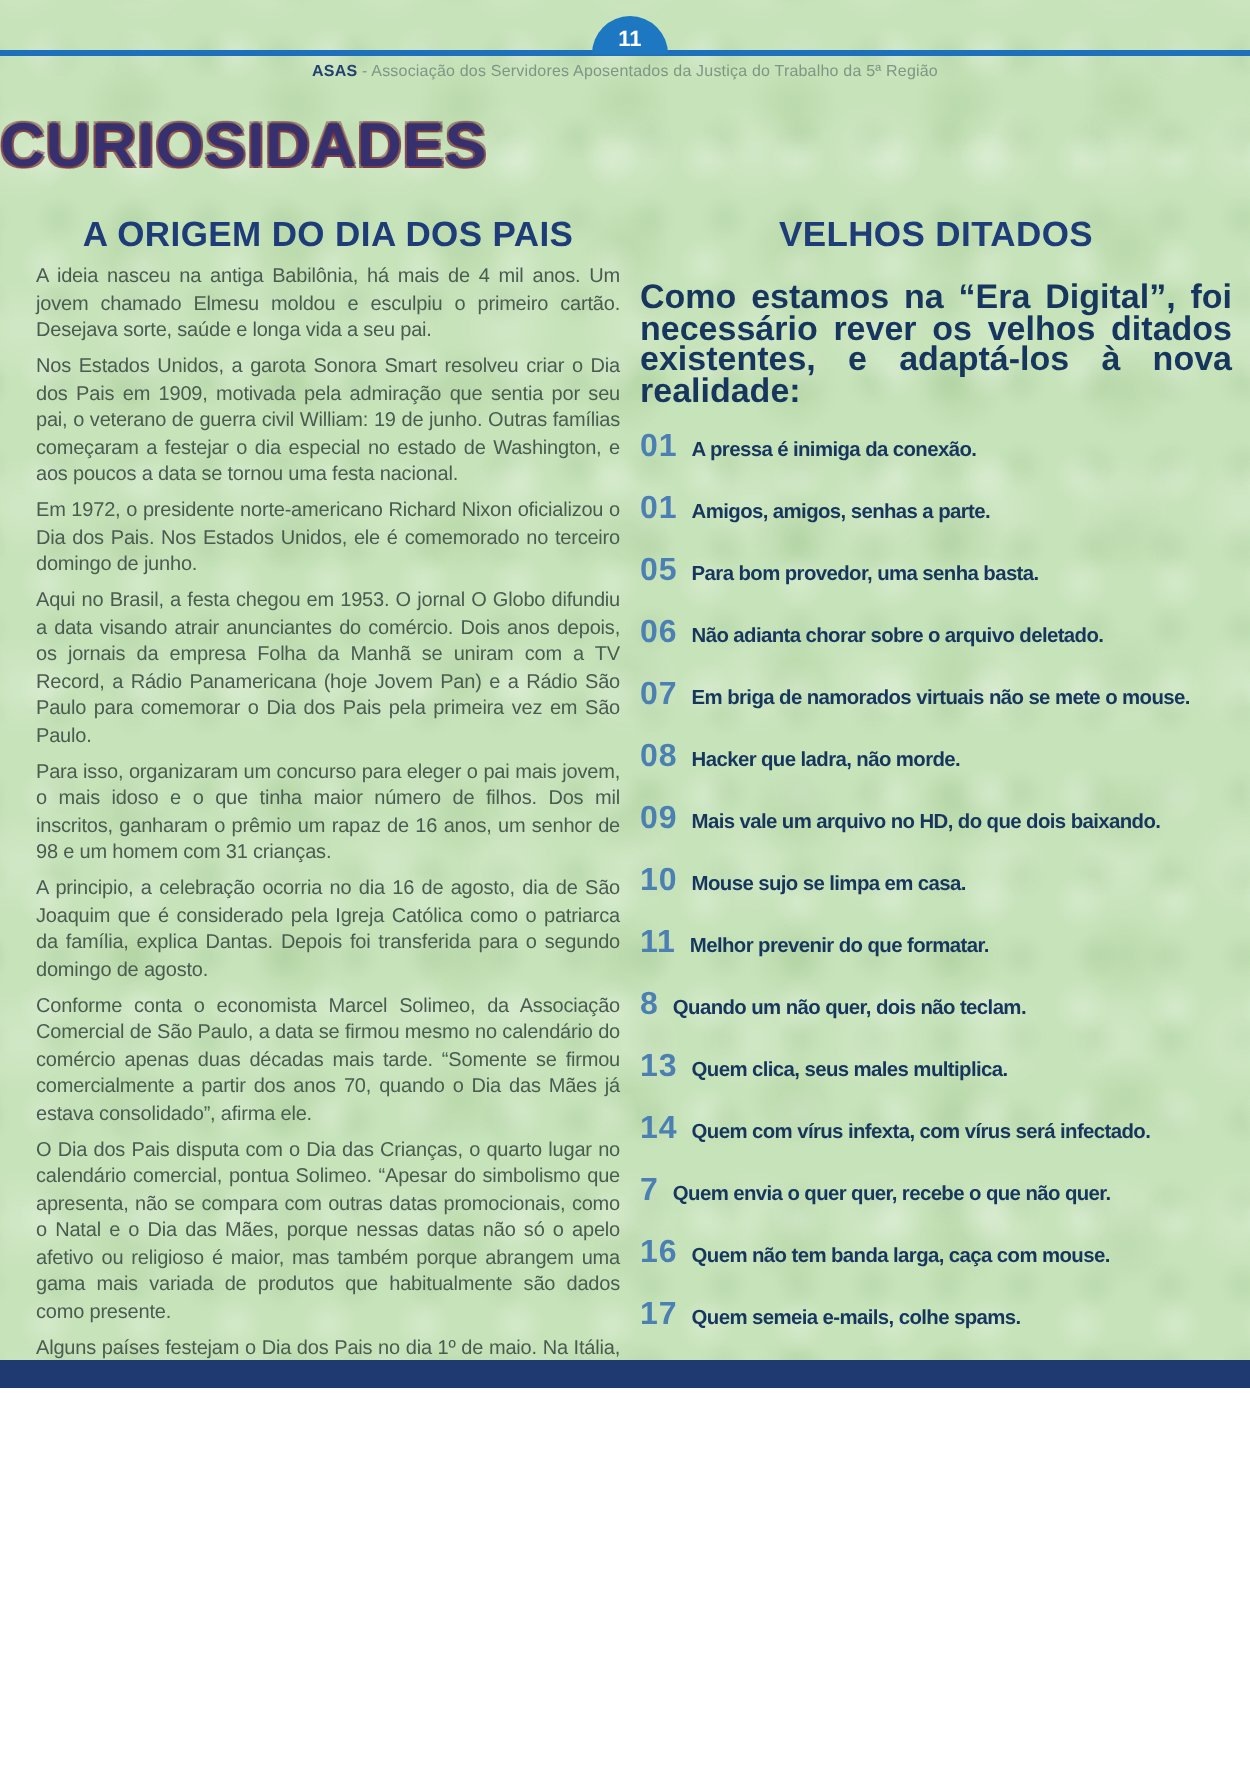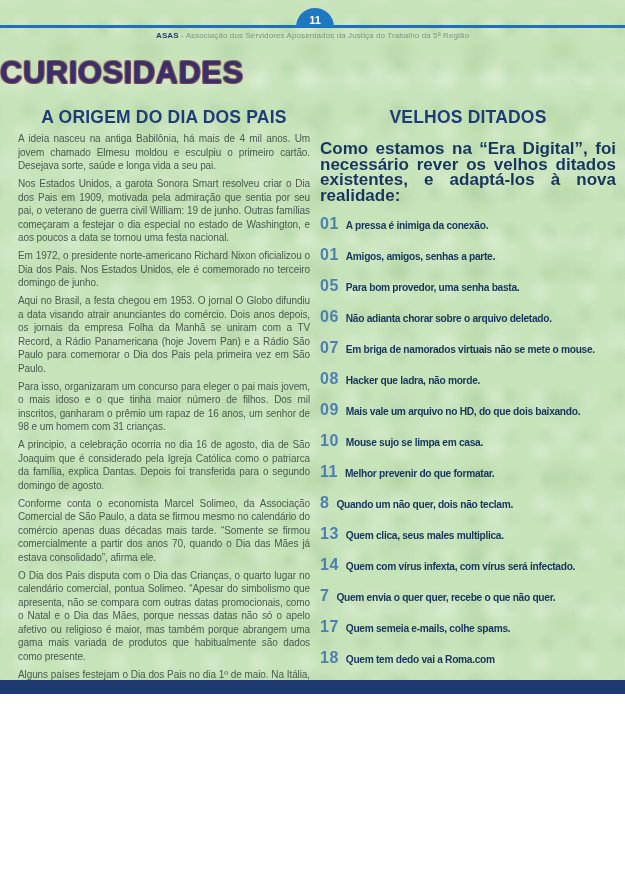--- a/index.html
+++ b/index.html
@@ -159,20 +159,21 @@
         <div class="ditado"><span class="num">11</span><span class="txt">Melhor prevenir do que formatar.</span></div>
 
         <div class="ditado"><span class="num">8</span><span class="txt">Quando um não quer, dois não teclam.</span></div>
 
         <div class="ditado"><span class="num">13</span><span class="txt">Quem clica, seus males multiplica.</span></div>
 
         <div class="ditado"><span class="num">14</span><span class="txt">Quem com vírus infexta, com vírus será infectado.</span></div>
 
         <div class="ditado"><span class="num">7</span><span class="txt">Quem envia o quer quer, recebe o que não quer.</span></div>
 
+        <div class="ditado"><span class="num">16</span><span class="txt">Quem não tem banda larga, caça com mouse.</span></div>
 
         <div class="ditado"><span class="num">17</span><span class="txt">Quem semeia e-mails, colhe spams.</span></div>
 
         <div class="ditado"><span class="num">18</span><span class="txt">Quem tem dedo vai a Roma.com</span></div>
 
         <div class="ditado"><span class="num">19</span><span class="txt">Vão-se os arquivos, ficam os backups.</span></div>
 
         <div class="ditado"><span class="num">20</span><span class="txt">Aluno de informática não cola, faz backup.</span></div>
 
         <div class="ditado"><span class="num">21</span><span class="txt">Na informática nada se perde, nada se cria, tudo se copia e depois se cola.</span></div>

